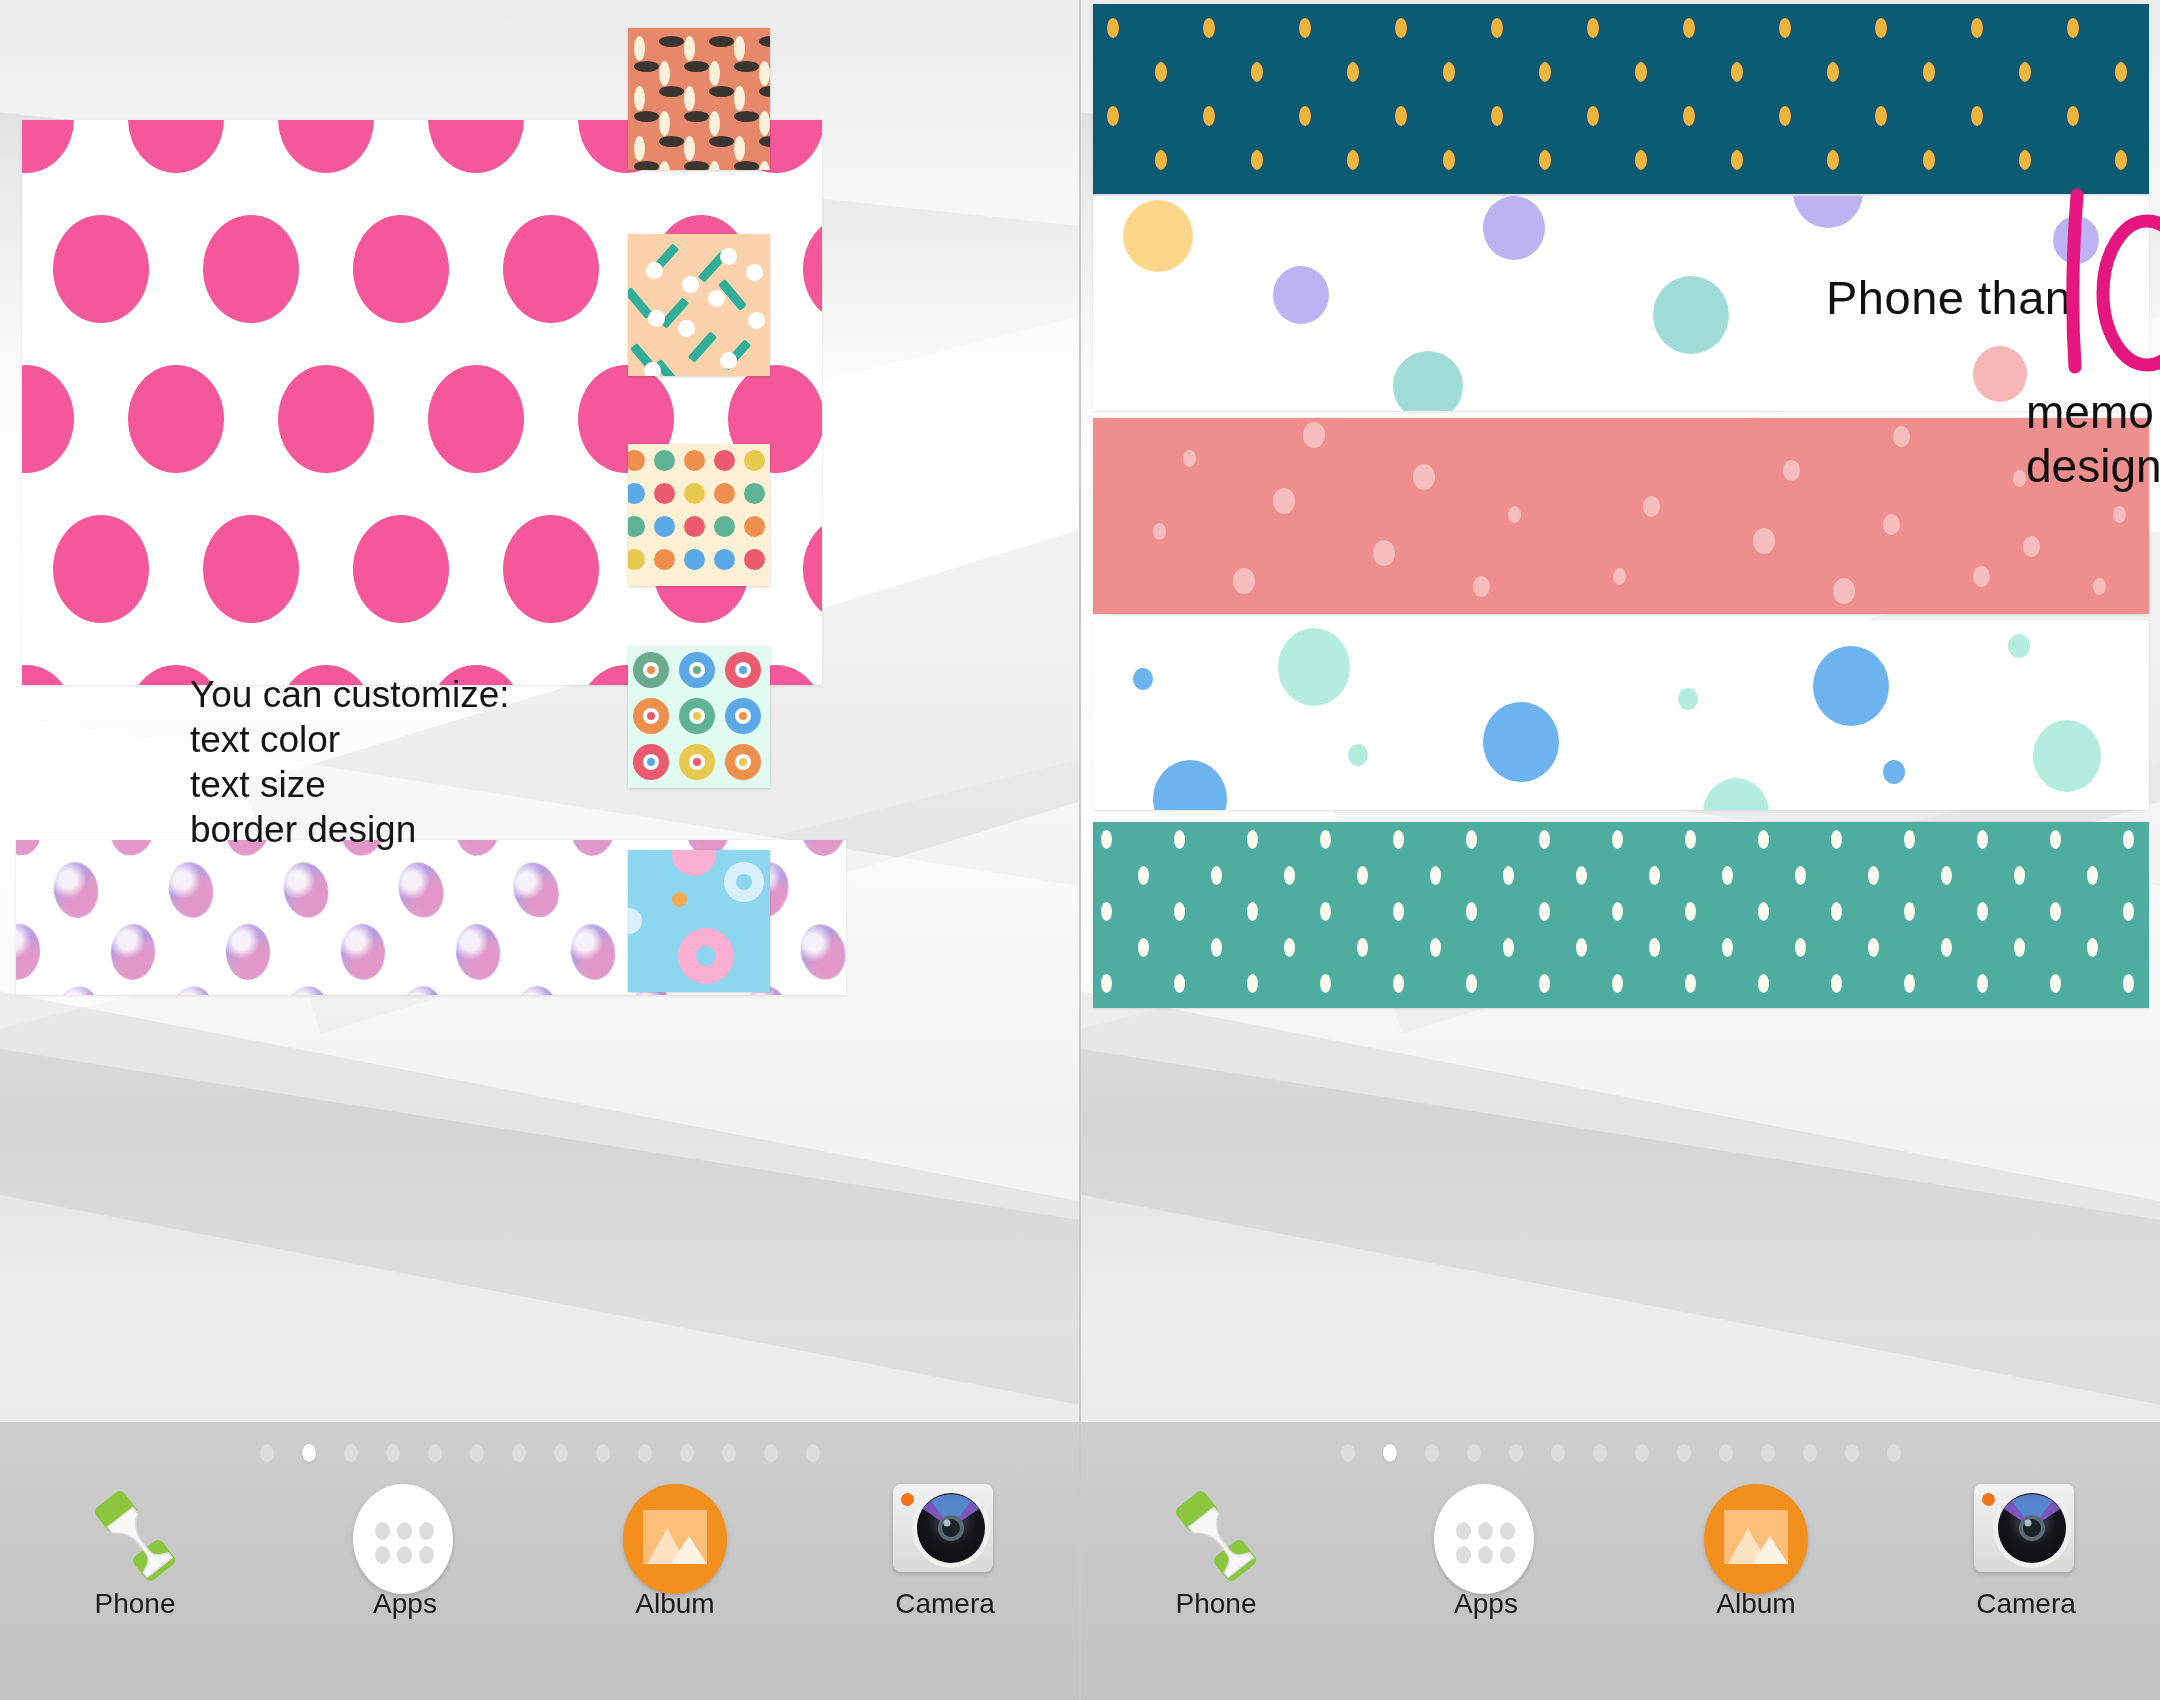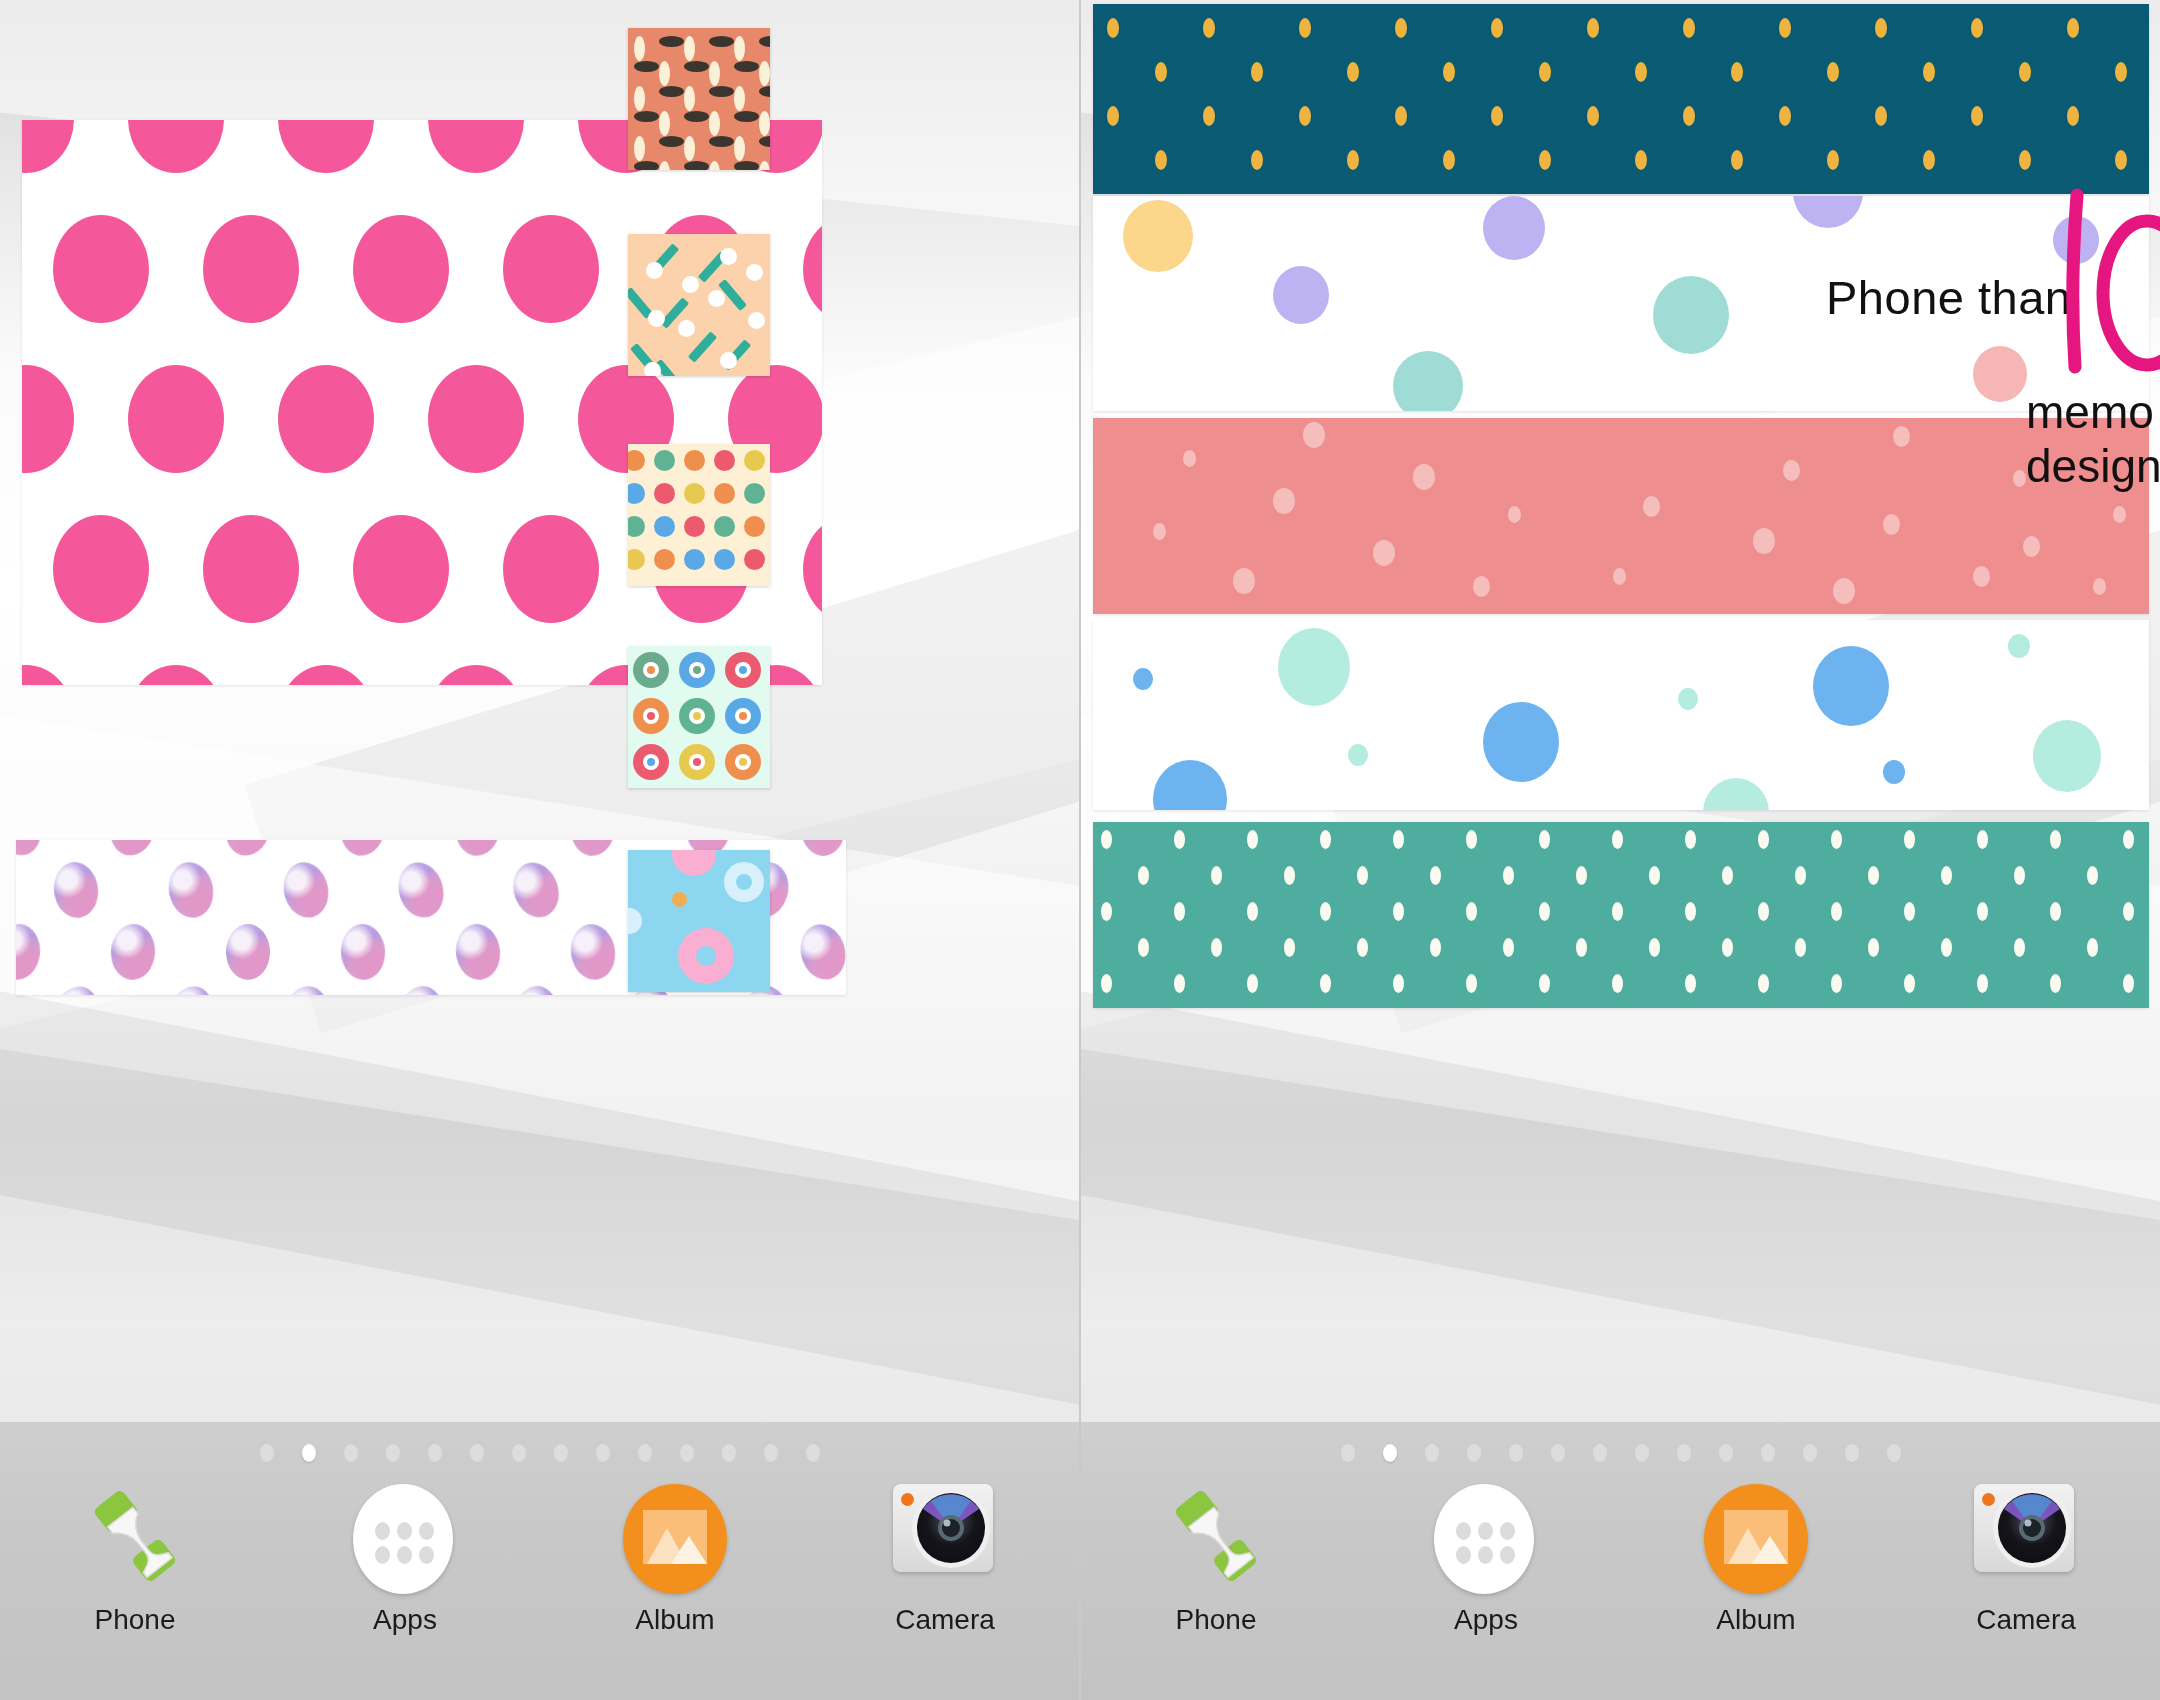--- a/index.html
+++ b/index.html
@@ -78,21 +78,21 @@
 
   
   .dockzone{position:absolute;left:0;bottom:0;width:1080px;height:278px;
     background:linear-gradient(180deg,#cfcfcf 0%,#c8c8c8 40%,#c3c3c3 100%);}
   .pagedots{position:absolute;top:22px;left:0;width:100%;display:flex;justify-content:center;gap:28px;}
   .pgdot{width:14px;height:18px;border-radius:50%;background:#e2e2e2;opacity:.75;}
   .pgdot.on{background:#ffffff;opacity:1;box-shadow:0 1px 2px rgba(0,0,0,.18);}
   .dock{position:absolute;top:62px;left:0;width:100%;display:flex;}
   .dockitem{flex:1;display:flex;flex-direction:column;align-items:center;}
   .dockicon{width:104px;height:104px;position:relative;}
-  .docklabel{margin-top:16px;font-size:28px;color:#1b1b1b;}
+  .docklabel{font-size:28px;color:#1b1b1b;}
 
   .ic-apps{width:100px;height:110px;border-radius:50%;background:#fff;
     box-shadow:0 2px 4px rgba(0,0,0,.18);position:relative;}
   .ic-album{width:104px;height:110px;border-radius:50%;background:#f3901d;
     box-shadow:0 2px 4px rgba(0,0,0,.18);position:relative;overflow:hidden;}
   .ic-album .pic{position:absolute;left:20px;top:26px;width:64px;height:54px;background:#fbbe79;}
   .ic-cam{width:100px;height:88px;border-radius:8px;position:relative;
     background:linear-gradient(180deg,#f2f2f2,#d8d8d8);box-shadow:0 2px 4px rgba(0,0,0,.2);}
   .ic-cam .led{position:absolute;left:8px;top:9px;width:13px;height:13px;border-radius:50%;background:#f2741a;}
   .ic-cam .lens{position:absolute;left:19px;top:4px;width:78px;height:80px;border-radius:50%;
@@ -293,20 +293,26 @@
     <div class="thumb th5" id="th5">
         <div class="ring" style="position: absolute; left: 44px; top: -18px; width: 44px; height: 44px; background: rgb(249, 174, 210);"></div>
         <div class="ring" style="position: absolute; left: 96px; top: 12px; width: 40px; height: 40px; background: rgb(216, 240, 251);"></div>
         <div class="ring" style="position: absolute; left: 108px; top: 24px; width: 16px; height: 16px; background: rgb(140, 214, 239);"></div>
         <div class="ring" style="position: absolute; left: 44px; top: 42px; width: 15px; height: 15px; background: rgb(240, 173, 82);"></div>
         <div class="ring" style="position: absolute; left: 50px; top: 78px; width: 56px; height: 56px; background: rgb(249, 174, 210);"></div>
         <div class="ring" style="position: absolute; left: 68px; top: 96px; width: 20px; height: 20px; background: rgb(140, 214, 239);"></div>
         <div class="ring" style="position: absolute; left: -12px; top: 58px; width: 26px; height: 26px; background: rgb(216, 240, 251);"></div>
       </div>
 
+    <div class="customize">
+      <div>You can customize:</div>
+      <div>text color</div>
+      <div>text size</div>
+      <div>border design</div>
+    </div>
 
     <div class="dockzone">
       <div class="pagedots" id="pd-left">
           <div class="pgdot"></div>
           <div class="pgdot on"></div>
           <div class="pgdot"></div>
           <div class="pgdot"></div>
           <div class="pgdot"></div>
           <div class="pgdot"></div>
           <div class="pgdot"></div>

